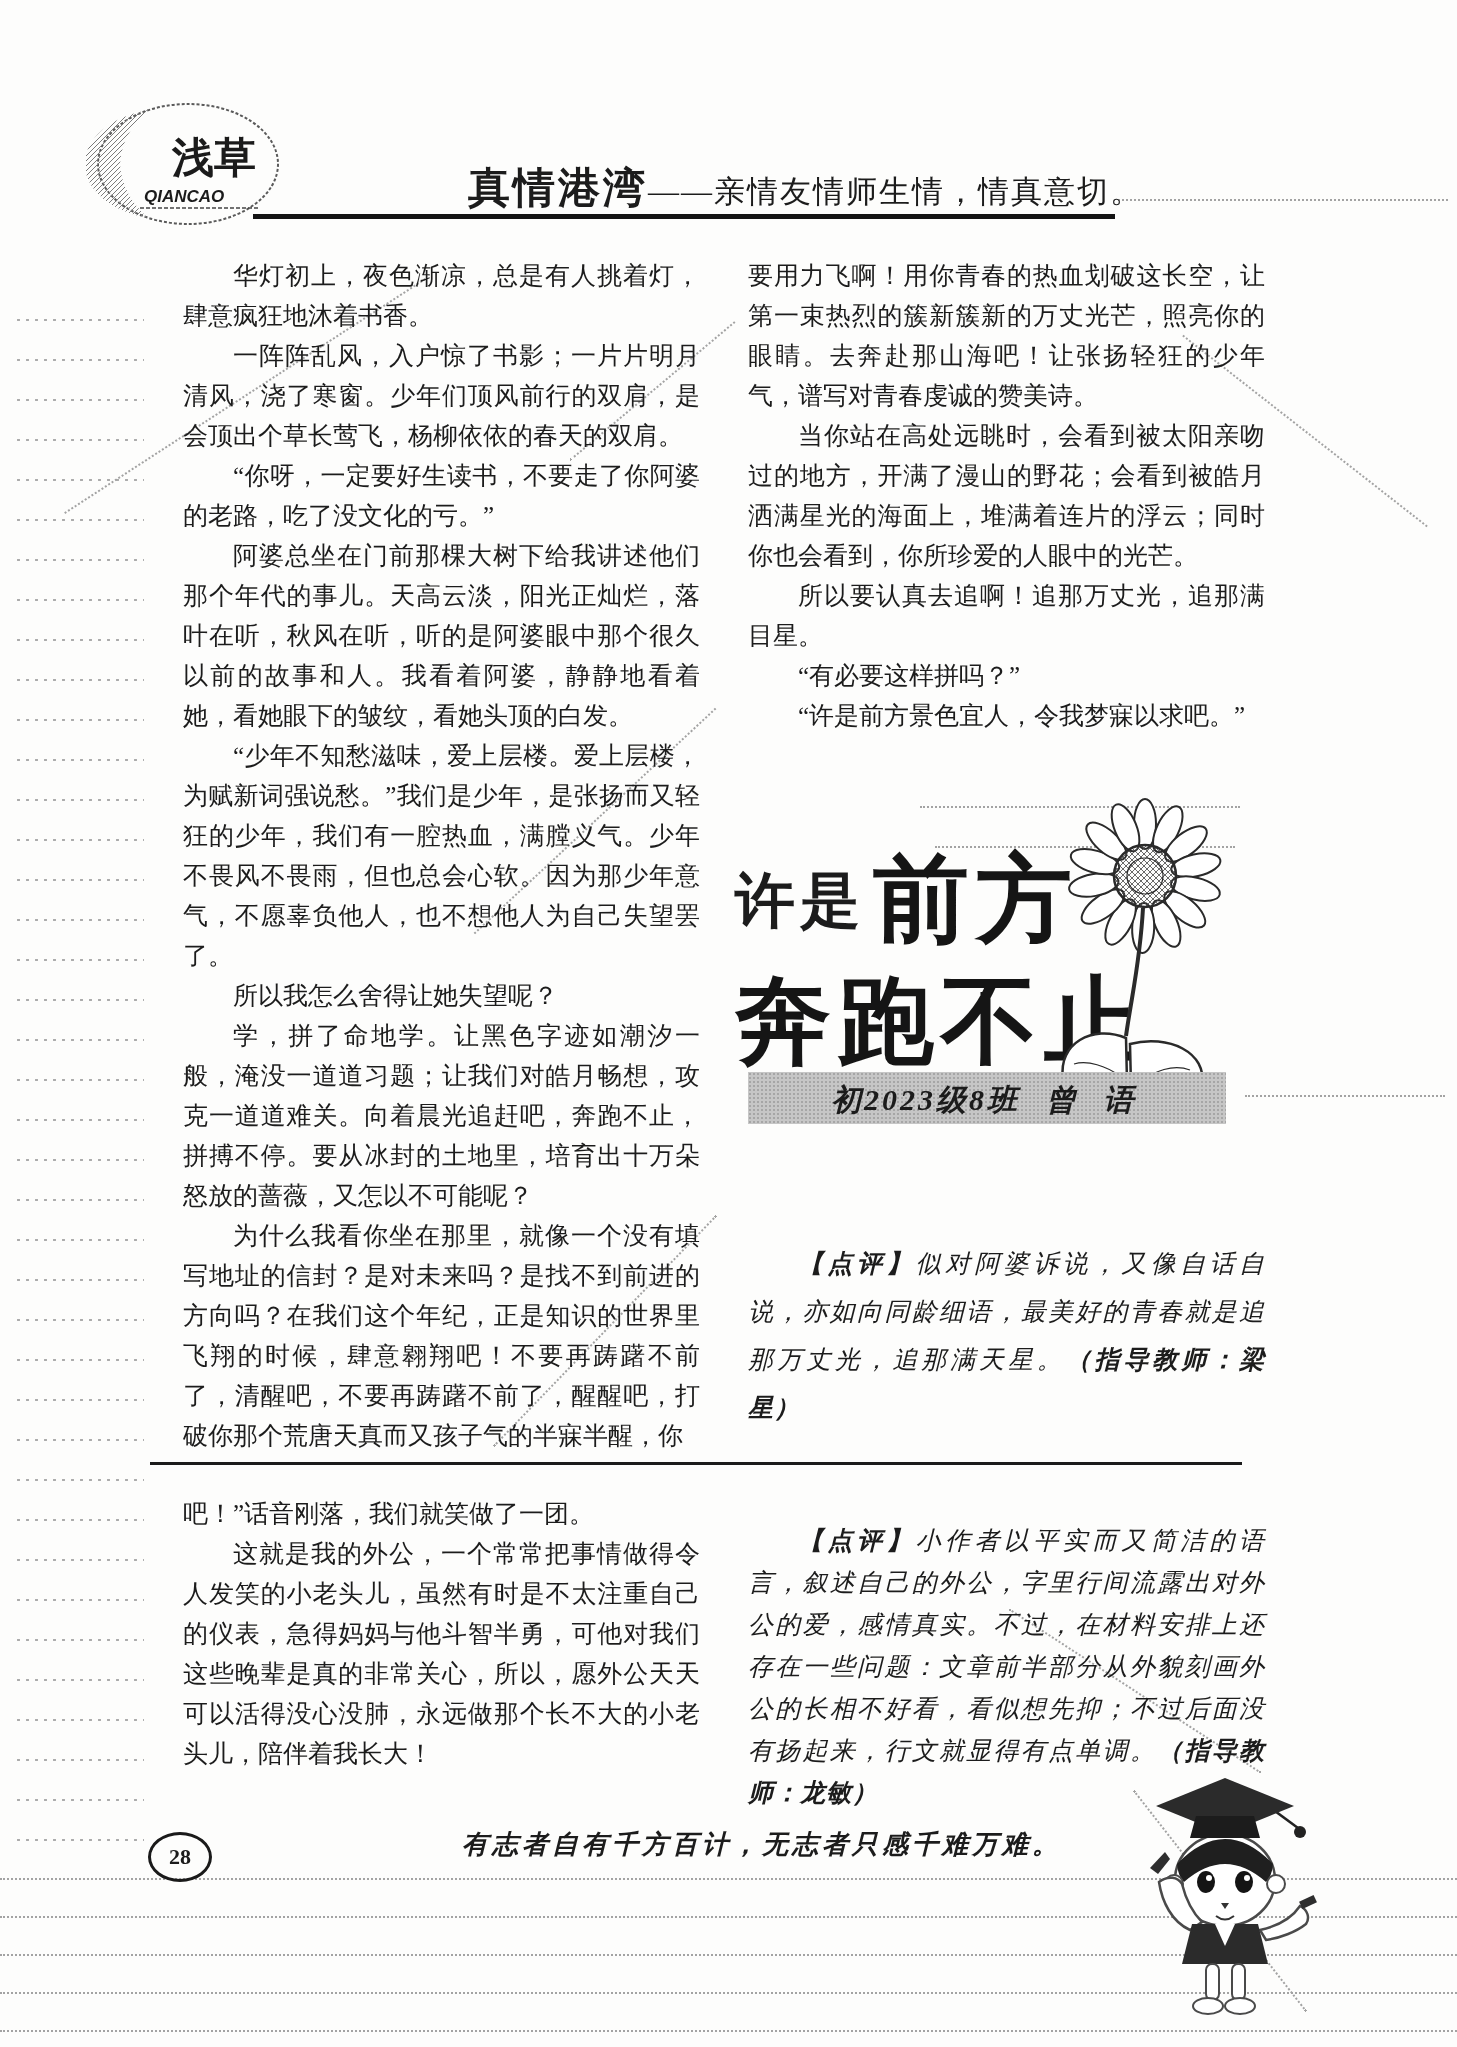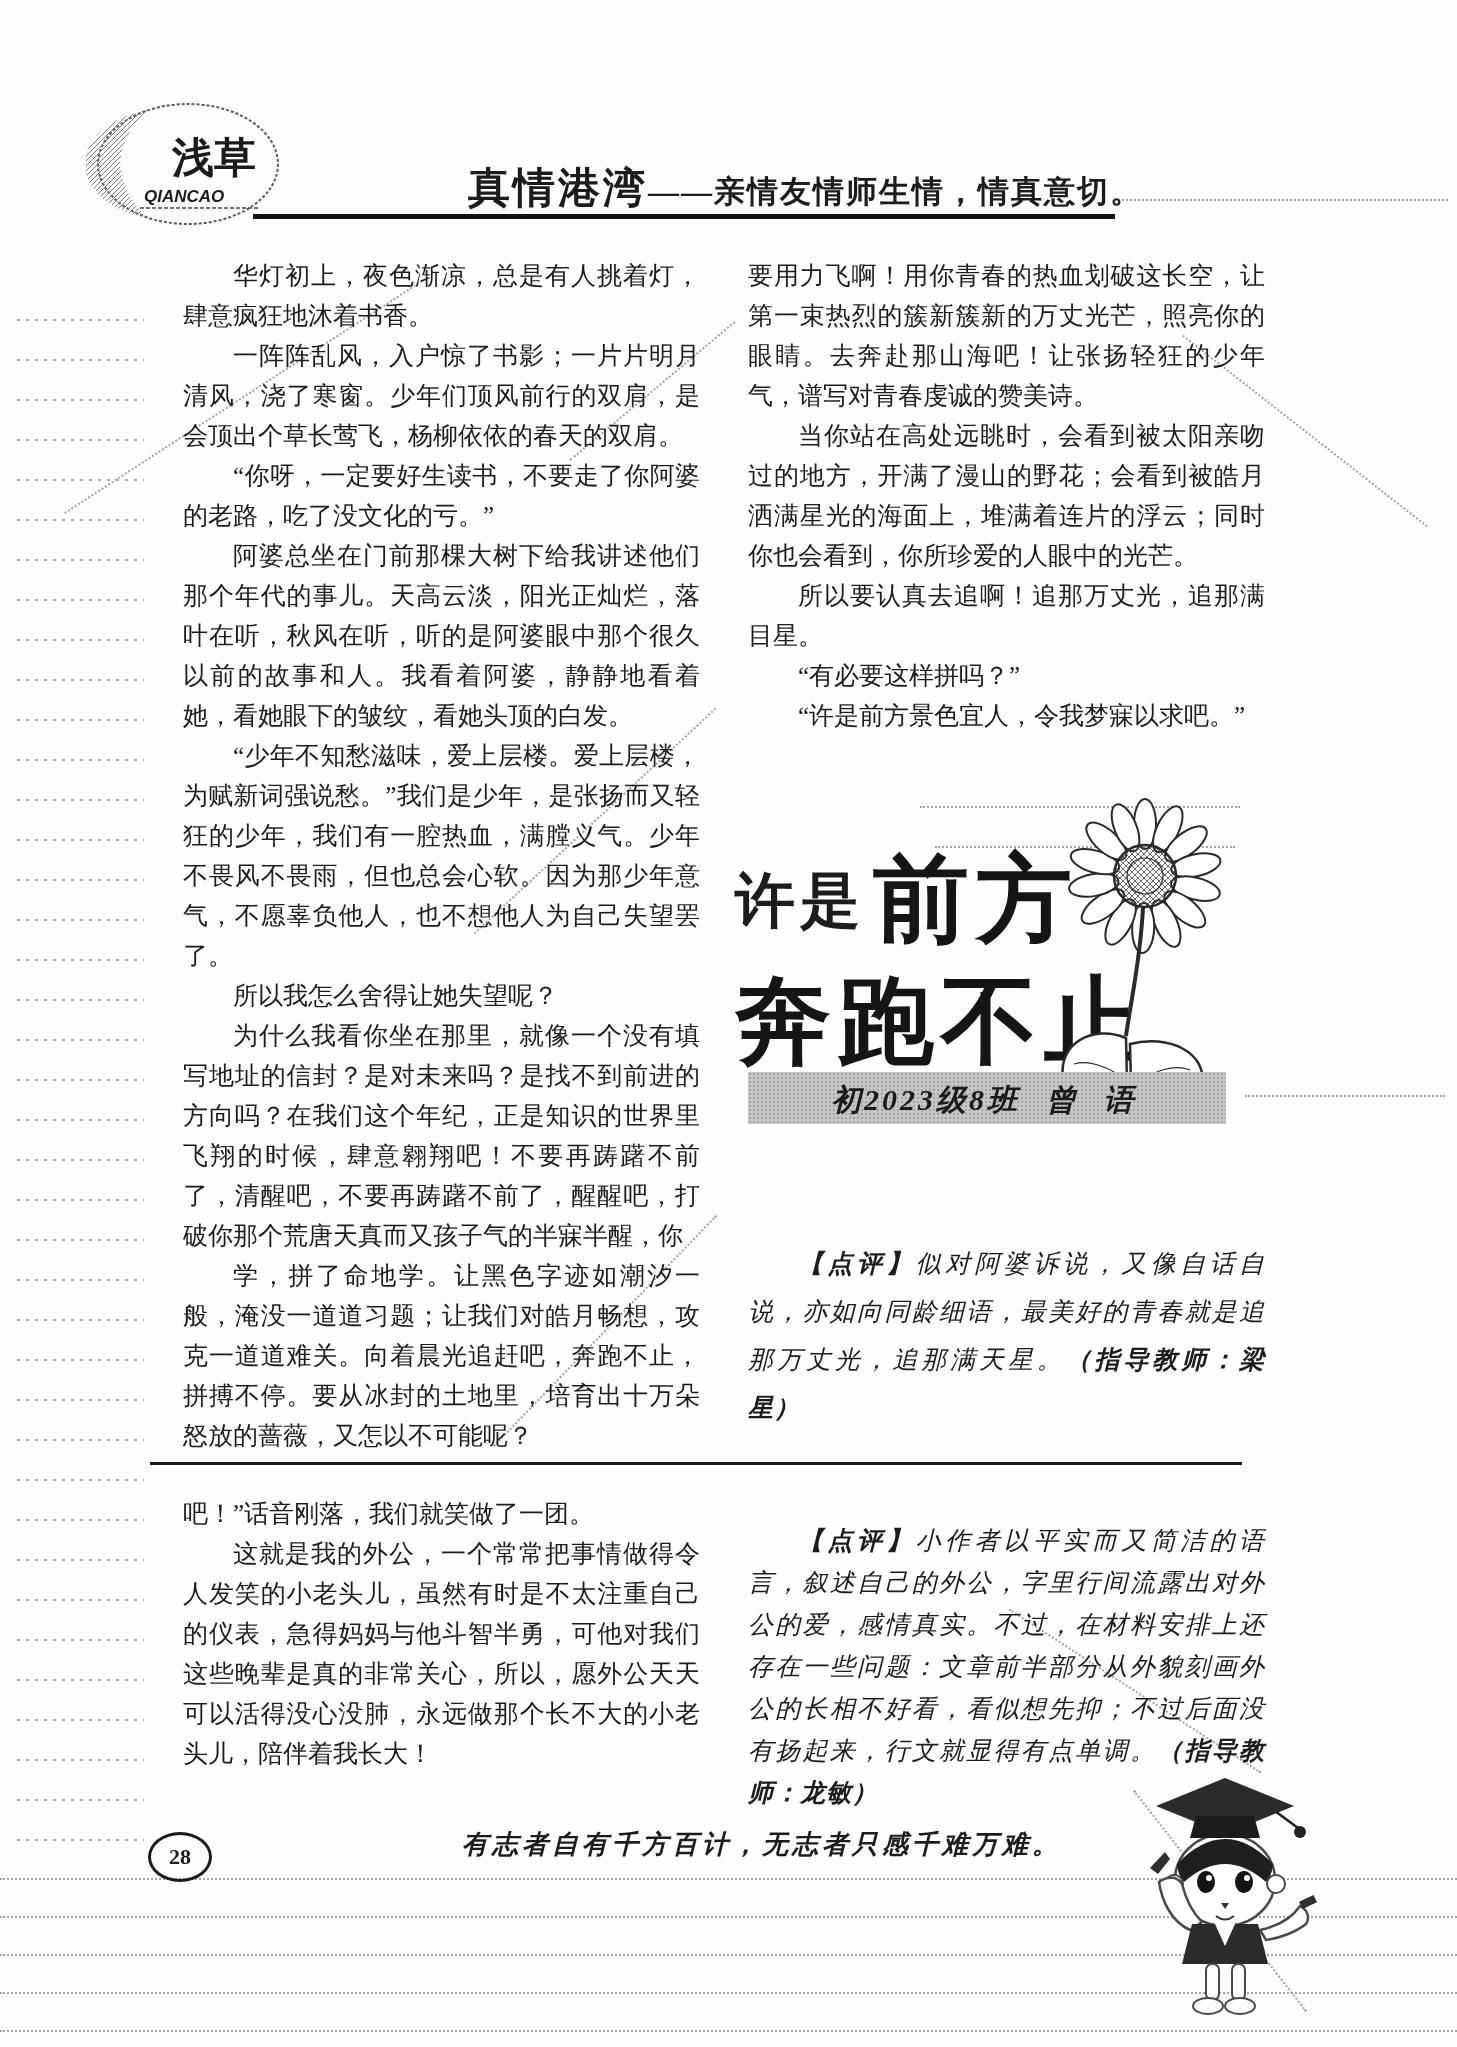--- a/index.html
+++ b/index.html
@@ -12,21 +12,21 @@
   .dot-h,.dot-diag{position:absolute;height:0;border-top:2px dotted #a3a3a3;}
   .margin-dots{
     position:absolute;left:14px;top:300px;width:130px;height:1545px;
     background-image:radial-gradient(circle,#ababab 1.1px,transparent 1.5px);
     background-size:9px 40px;
   }
   
   .logo{position:absolute;left:86px;top:96px;width:205px;height:140px;}
   .header-line{position:absolute;left:468px;top:160px;white-space:nowrap;}
   .header-line .ht{font-size:42px;font-weight:bold;letter-spacing:3px;}
-  .header-line .hs{font-size:31px;font-weight:bold;letter-spacing:2px;}
+  .header-line .hs{font-size:31px;font-weight:normal;letter-spacing:2px;}
   .header-rule{position:absolute;left:253px;top:214px;width:862px;height:5px;background:#141414;}
   
   .col{position:absolute;width:517px;}
   .col p{margin:0;font-size:25px;line-height:40px;text-align:justify;
          text-justify:inter-ideograph;}
   .col p.ind{text-indent:50px;}
   .col-left{left:183px;top:256px;}
   .col-right{left:748px;top:256px;}
   .col-bottom-left{left:183px;top:1494px;}
   
@@ -106,22 +106,22 @@
   </div>
   <div class="header-rule"></div>
 
   <div class="col col-left">
     <p class="ind">华灯初上，夜色渐凉，总是有人挑着灯，肆意疯狂地沐着书香。</p>
     <p class="ind">一阵阵乱风，入户惊了书影；一片片明月清风，浇了寒窗。少年们顶风前行的双肩，是会顶出个草长莺飞，杨柳依依的春天的双肩。</p>
     <p class="ind">“你呀，一定要好生读书，不要走了你阿婆的老路，吃了没文化的亏。”</p>
     <p class="ind">阿婆总坐在门前那棵大树下给我讲述他们那个年代的事儿。天高云淡，阳光正灿烂，落叶在听，秋风在听，听的是阿婆眼中那个很久以前的故事和人。我看着阿婆，静静地看着她，看她眼下的皱纹，看她头顶的白发。</p>
     <p class="ind">“少年不知愁滋味，爱上层楼。爱上层楼，为赋新词强说愁。”我们是少年，是张扬而又轻狂的少年，我们有一腔热血，满膛义气。少年不畏风不畏雨，但也总会心软。因为那少年意气，不愿辜负他人，也不想他人为自己失望罢了。</p>
     <p class="ind">所以我怎么舍得让她失望呢？</p>
+    <p class="ind">学，拼了命地学。让黑色字迹如潮汐一般，淹没一道道习题；让我们对皓月畅想，攻克一道道难关。向着晨光追赶吧，奔跑不止，拼搏不停。要从冰封的土地里，培育出十万朵怒放的蔷薇，又怎以不可能呢？</p>
     <p class="ind">为什么我看你坐在那里，就像一个没有填写地址的信封？是对未来吗？是找不到前进的方向吗？在我们这个年纪，正是知识的世界里飞翔的时候，肆意翱翔吧！不要再踌躇不前了，清醒吧，不要再踌躇不前了，醒醒吧，打破你那个荒唐天真而又孩子气的半寐半醒，你</p>
-    <p class="ind">学，拼了命地学。让黑色字迹如潮汐一般，淹没一道道习题；让我们对皓月畅想，攻克一道道难关。向着晨光追赶吧，奔跑不止，拼搏不停。要从冰封的土地里，培育出十万朵怒放的蔷薇，又怎以不可能呢？</p>
   </div>
 
   <div class="col col-right">
     <p>要用力飞啊！用你青春的热血划破这长空，让第一束热烈的簇新簇新的万丈光芒，照亮你的眼睛。去奔赴那山海吧！让张扬轻狂的少年气，谱写对青春虔诚的赞美诗。</p>
     <p class="ind">当你站在高处远眺时，会看到被太阳亲吻过的地方，开满了漫山的野花；会看到被皓月洒满星光的海面上，堆满着连片的浮云；同时你也会看到，你所珍爱的人眼中的光芒。</p>
     <p class="ind">所以要认真去追啊！追那万丈光，追那满目星。</p>
     <p class="ind">“有必要这样拼吗？”</p>
     <p class="ind">“许是前方景色宜人，令我梦寐以求吧。”</p>
   </div>
 

